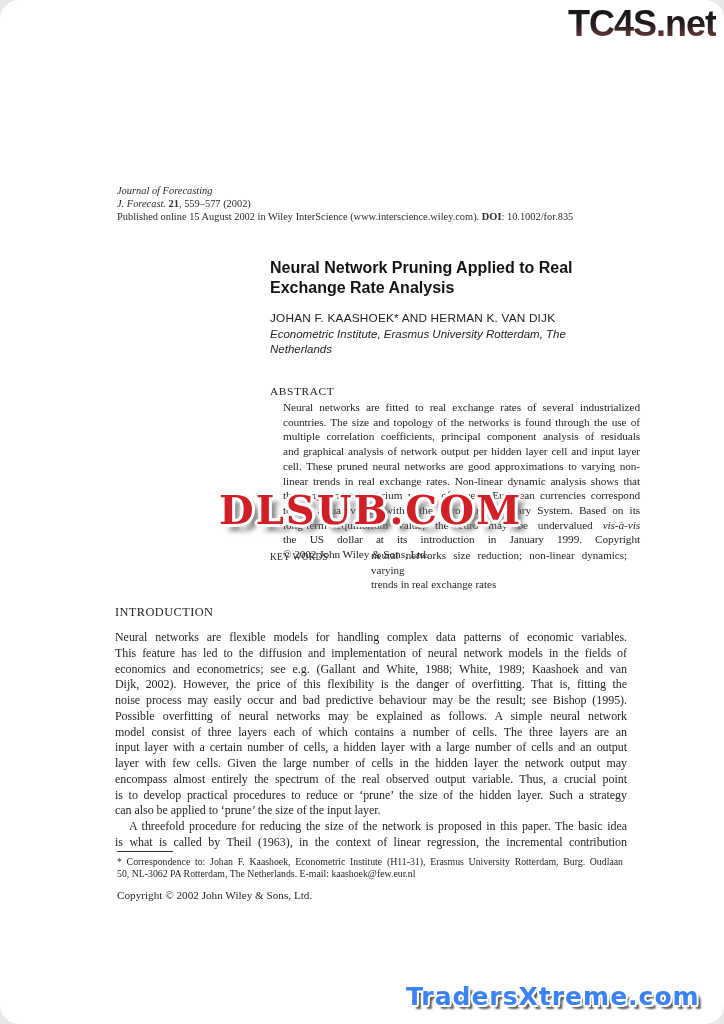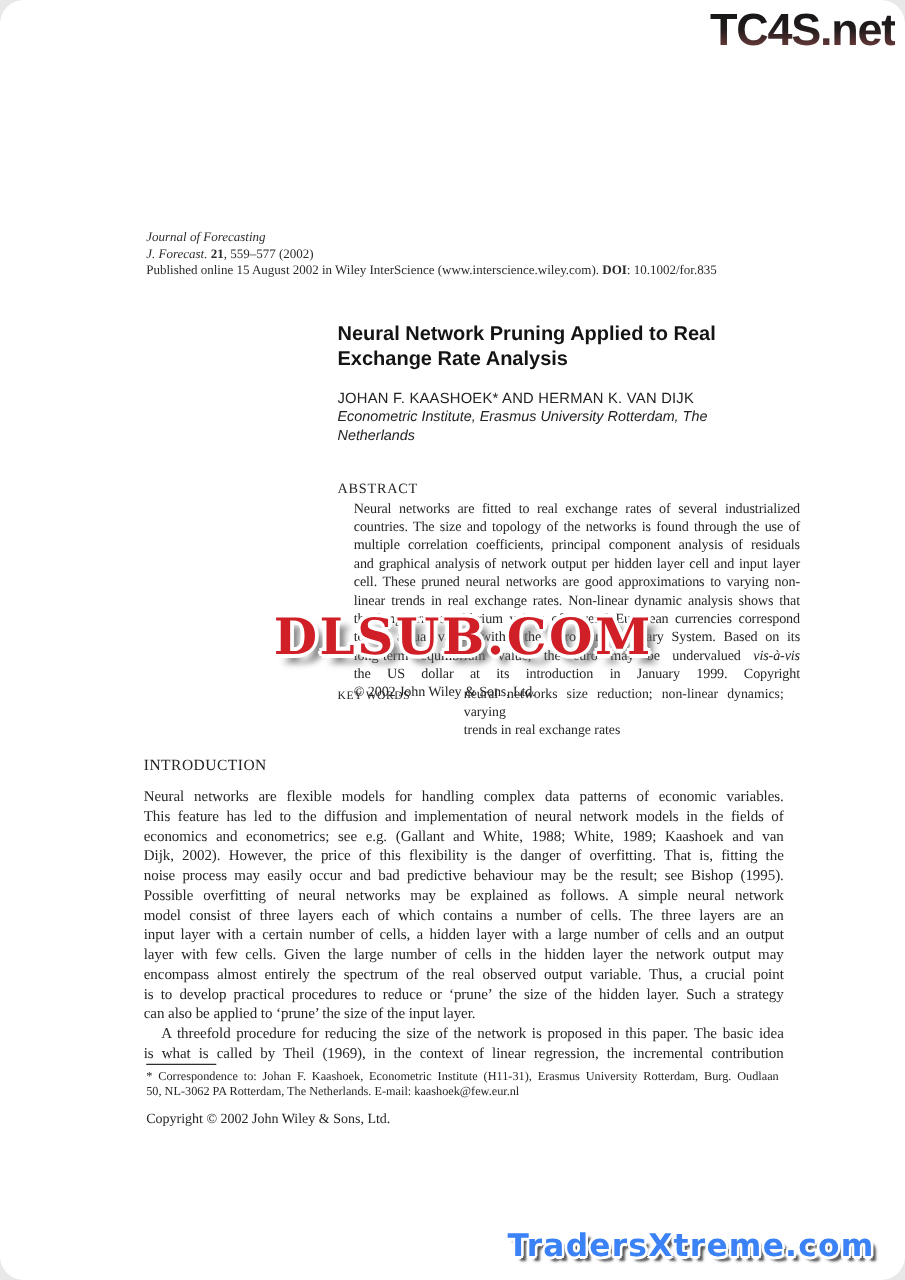--- a/index.html
+++ b/index.html
@@ -134,21 +134,21 @@
 Dijk, 2002). However, the price of this flexibility is the danger of overfitting. That is, fitting the
 noise process may easily occur and bad predictive behaviour may be the result; see Bishop (1995).
 Possible overfitting of neural networks may be explained as follows. A simple neural network
 model consist of three layers each of which contains a number of cells. The three layers are an
 input layer with a certain number of cells, a hidden layer with a large number of cells and an output
 layer with few cells. Given the large number of cells in the hidden layer the network output may
 encompass almost entirely the spectrum of the real observed output variable. Thus, a crucial point
 is to develop practical procedures to reduce or ‘prune’ the size of the hidden layer. Such a strategy</div>
     <div>can also be applied to ‘prune’ the size of the input layer.</div>
     <div class="jlines indent">A threefold procedure for reducing the size of the network is proposed in this paper. The basic idea
-is what is called by Theil (1969), in the context of linear regression, the incremental contribution</div>
+is what is called by Theil (1963), in the context of linear regression, the incremental contribution</div>
   </div>
 
   <div class="abs footnote-rule"></div>
   <div class="abs footnote">
     <div class="jline">* Correspondence to: Johan F. Kaashoek, Econometric Institute (H11-31), Erasmus University Rotterdam, Burg. Oudlaan</div>
     <div>50, NL-3062 PA Rotterdam, The Netherlands. E-mail: kaashoek@few.eur.nl</div>
   </div>
 
   <div class="abs copyright">Copyright © 2002 John Wiley &amp; Sons, Ltd.</div>
 

